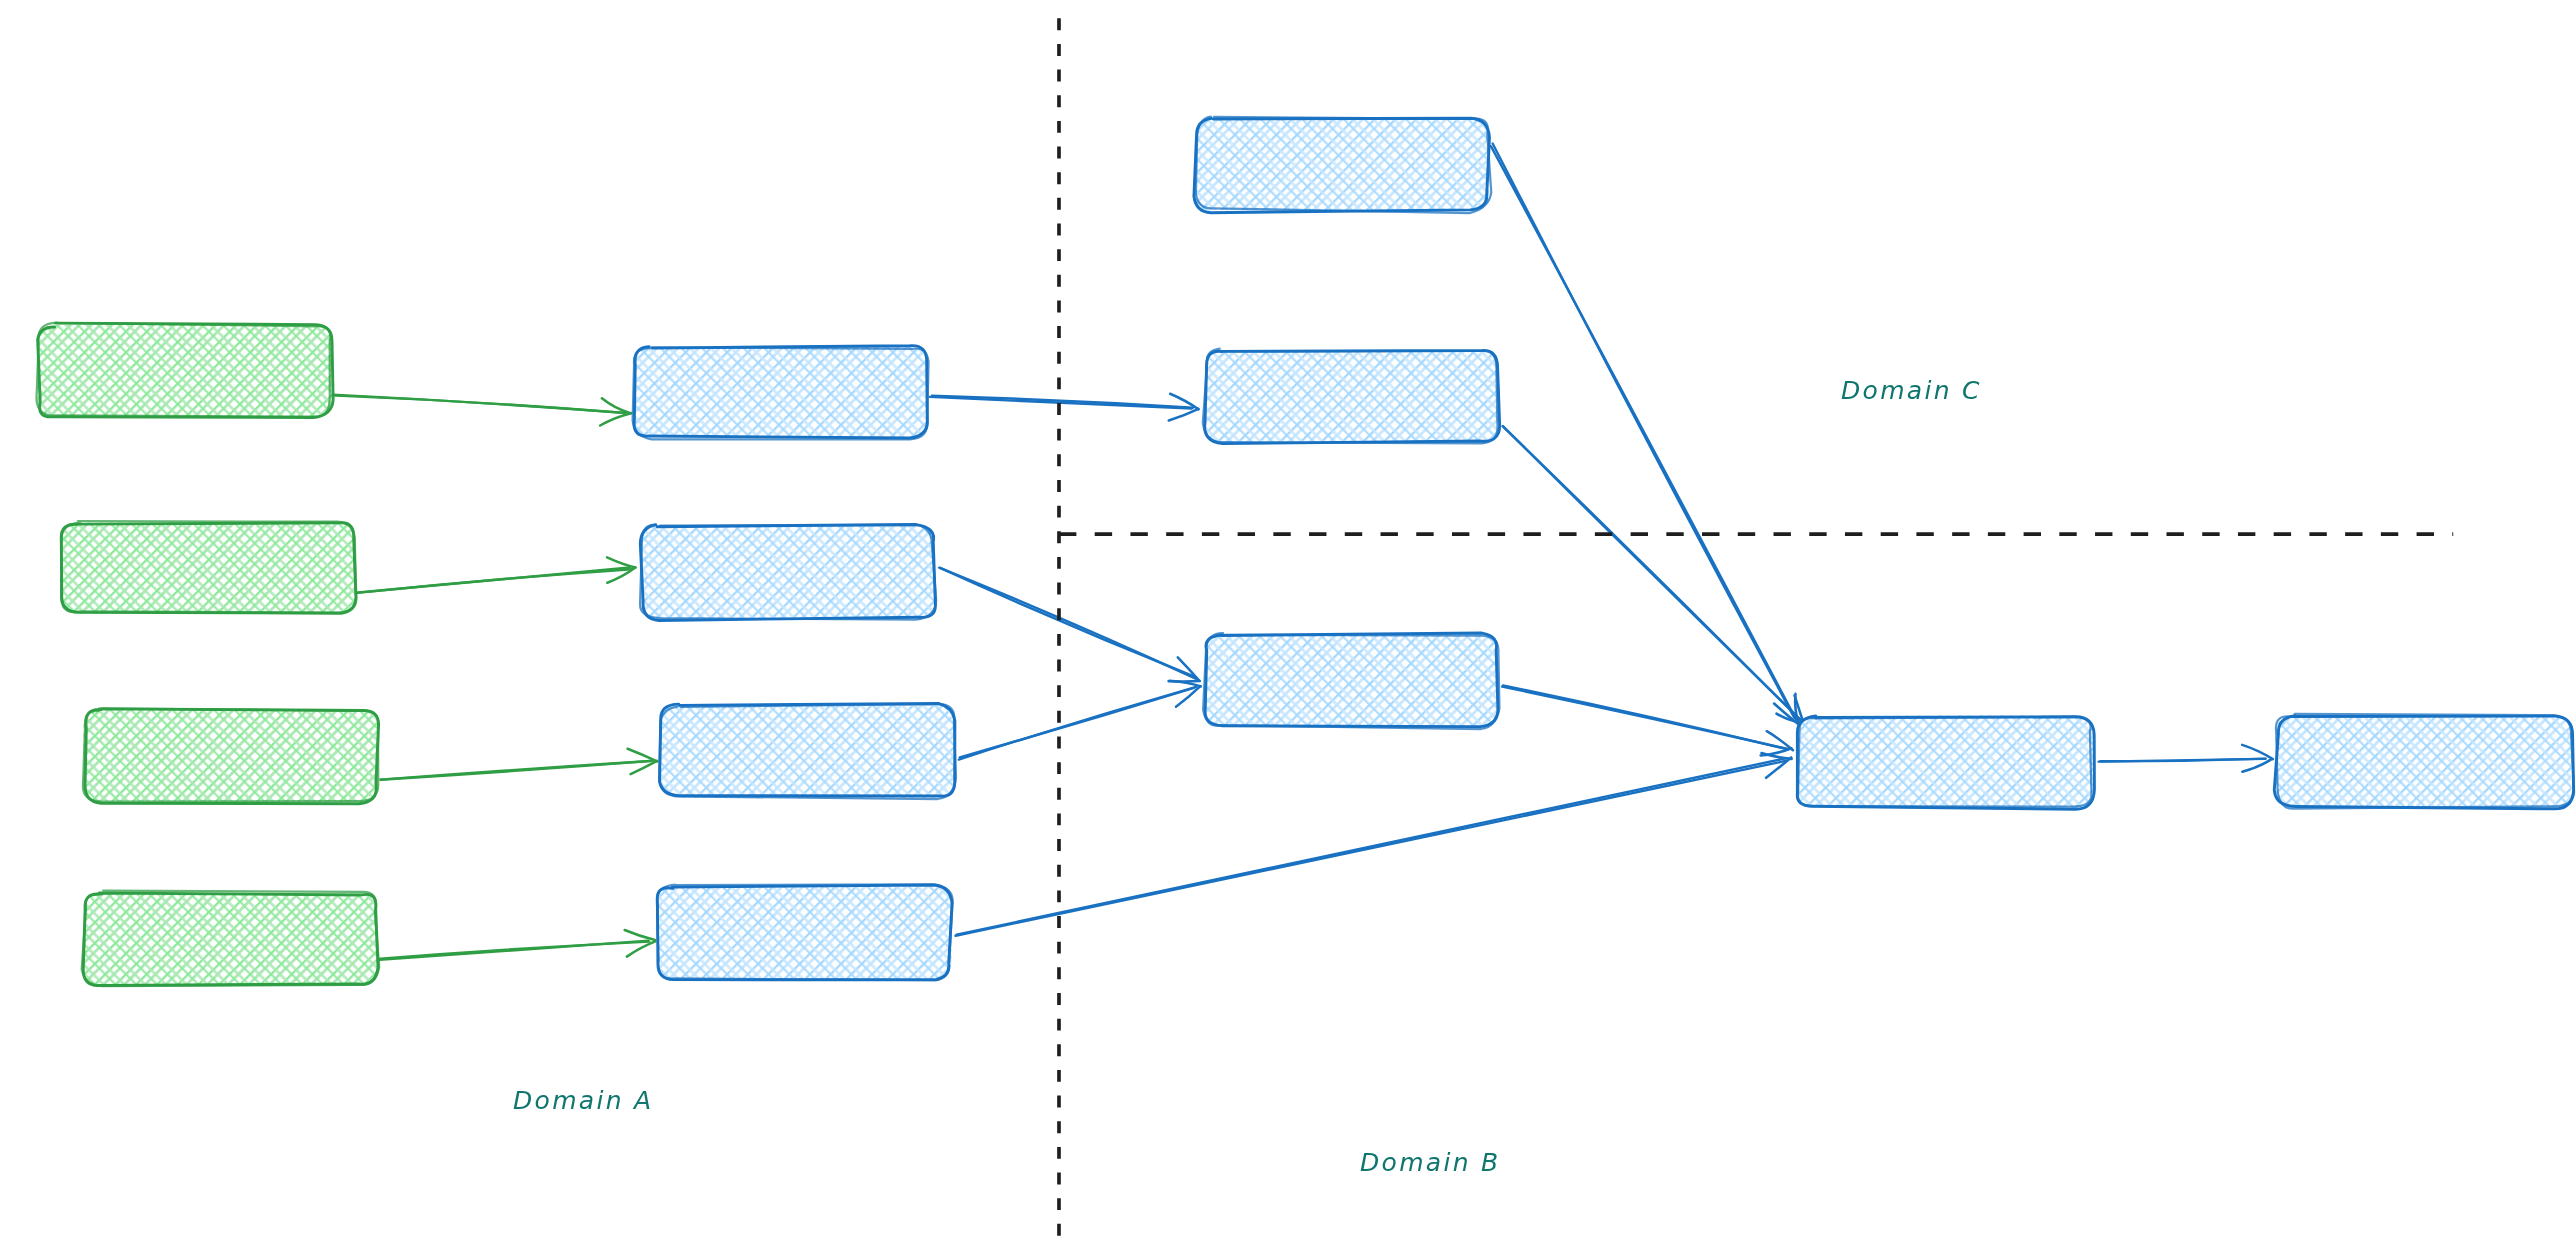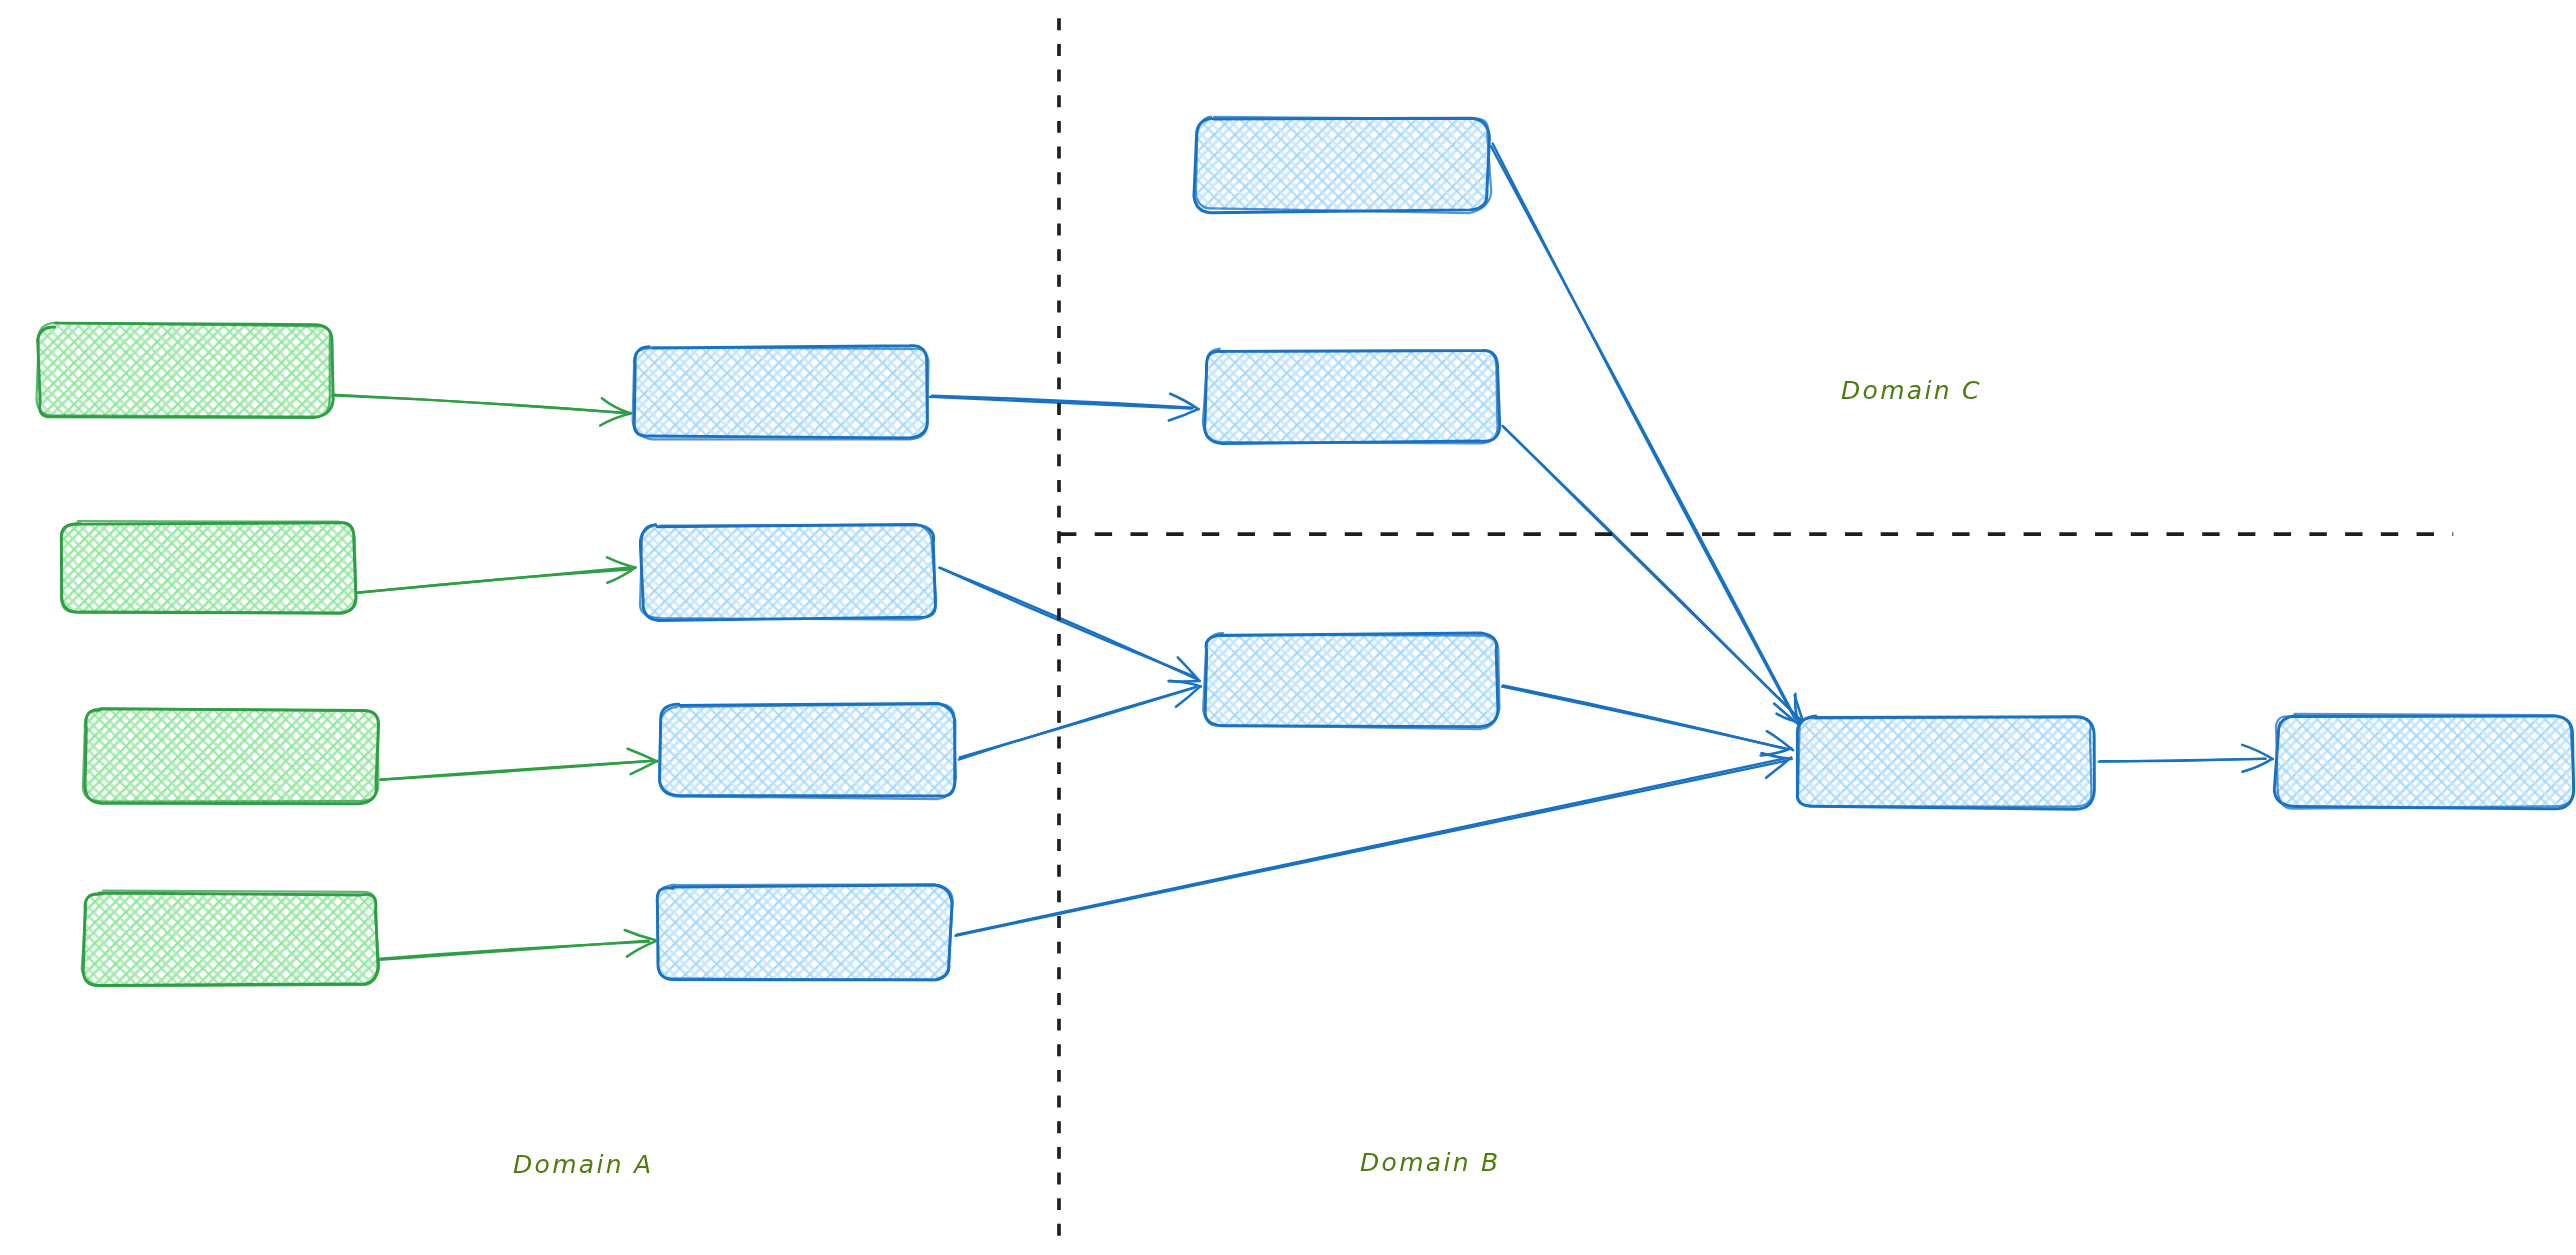--- a/index.html
+++ b/index.html
@@ -25,21 +25,21 @@
     width: 2576px;
     height: 1255px;
     display: block;
   }
   .domain-label {
     position: absolute;
     font-family: "DejaVu Sans", sans-serif;
     font-size: 25px;
     font-style: italic;
     letter-spacing: 2.3px;
-    color: #4d7c0f;
+    color: #0f766e;
     white-space: nowrap;
     -webkit-font-smoothing: antialiased;
   }
   .sketch-node { cursor: pointer; }
 </style>
 </head>
 <body>
 
 <div id="canvas-wrap">
   <svg id="diagram-svg" viewBox="0 0 2812 1370" xmlns="http://www.w3.org/2000/svg">
@@ -217,17 +217,17 @@
           <path d="M 2502.815800758738 782.1633521091953 L 2788.858899246463 781.7196353043055 Q 2808.510559463087 782.772896099823 2808.2647497253793 802.2486344515572 L 2809.3992273226377 863.013611571404 Q 2807.9696805865365 883.4216179150258 2787.7322978375164 882.9297551386662 L 2505.3946155637477 880.3037799085973 Q 2483.8289237959443 879.7222384393784 2482.6614506334354 862.4007961463187 L 2487.1808311781756 800.4296115985278 Q 2486.282136456893 783.6674309987889 2505.112796644733 781.3732080229433 " fill="none" stroke="#1971c2" stroke-width="3.2" stroke-linecap="round" stroke-linejoin="round"></path>
           <path d="M 2504.8840520106646 779.262143242295 L 2787.8414732515075 780.6409380844053 Q 2807.2463846007577 782.9859849363501 2806.4488252347564 800.4057205484276 L 2809.9452574215575 864.9414841159905 Q 2808.5235374535077 880.0939811054124 2788.5404386653286 880.1526481803286 L 2504.557966782971 882.7477213981318 Q 2487.9535384010305 884.1199061233177 2486.262214601162 862.0408017295603 L 2484.7546687194867 798.7171684120397 Q 2482.4495011495655 779.765820750392 2501.1493518376487 782.1563353618403 " fill="none" stroke="#1971c2" stroke-width="2.4" stroke-linecap="round" stroke-linejoin="round" opacity="0.75"></path>
         </g>
       </g>
     <g id="dividers-layer">
         <line x1="1156" y1="20" x2="1156" y2="1352" stroke="#1e1e1e" stroke-width="4" stroke-dasharray="13 15" stroke-linecap="butt"></line>
         <line x1="1156" y1="583" x2="2678" y2="583" stroke="#1e1e1e" stroke-width="4" stroke-dasharray="19 20" stroke-linecap="butt"></line>
       </g>
   </svg>
 
-  <div class="domain-label" style="left:513px; top:1150px;">Domain A</div>
+  <div class="domain-label" style="left:513px; top:1086px;">Domain A</div>
   <div class="domain-label" style="left:1360px; top:1148px;">Domain B</div>
   <div class="domain-label" style="left:1841px; top:376px;">Domain C</div>
 </div>
 
 
 </body></html>

